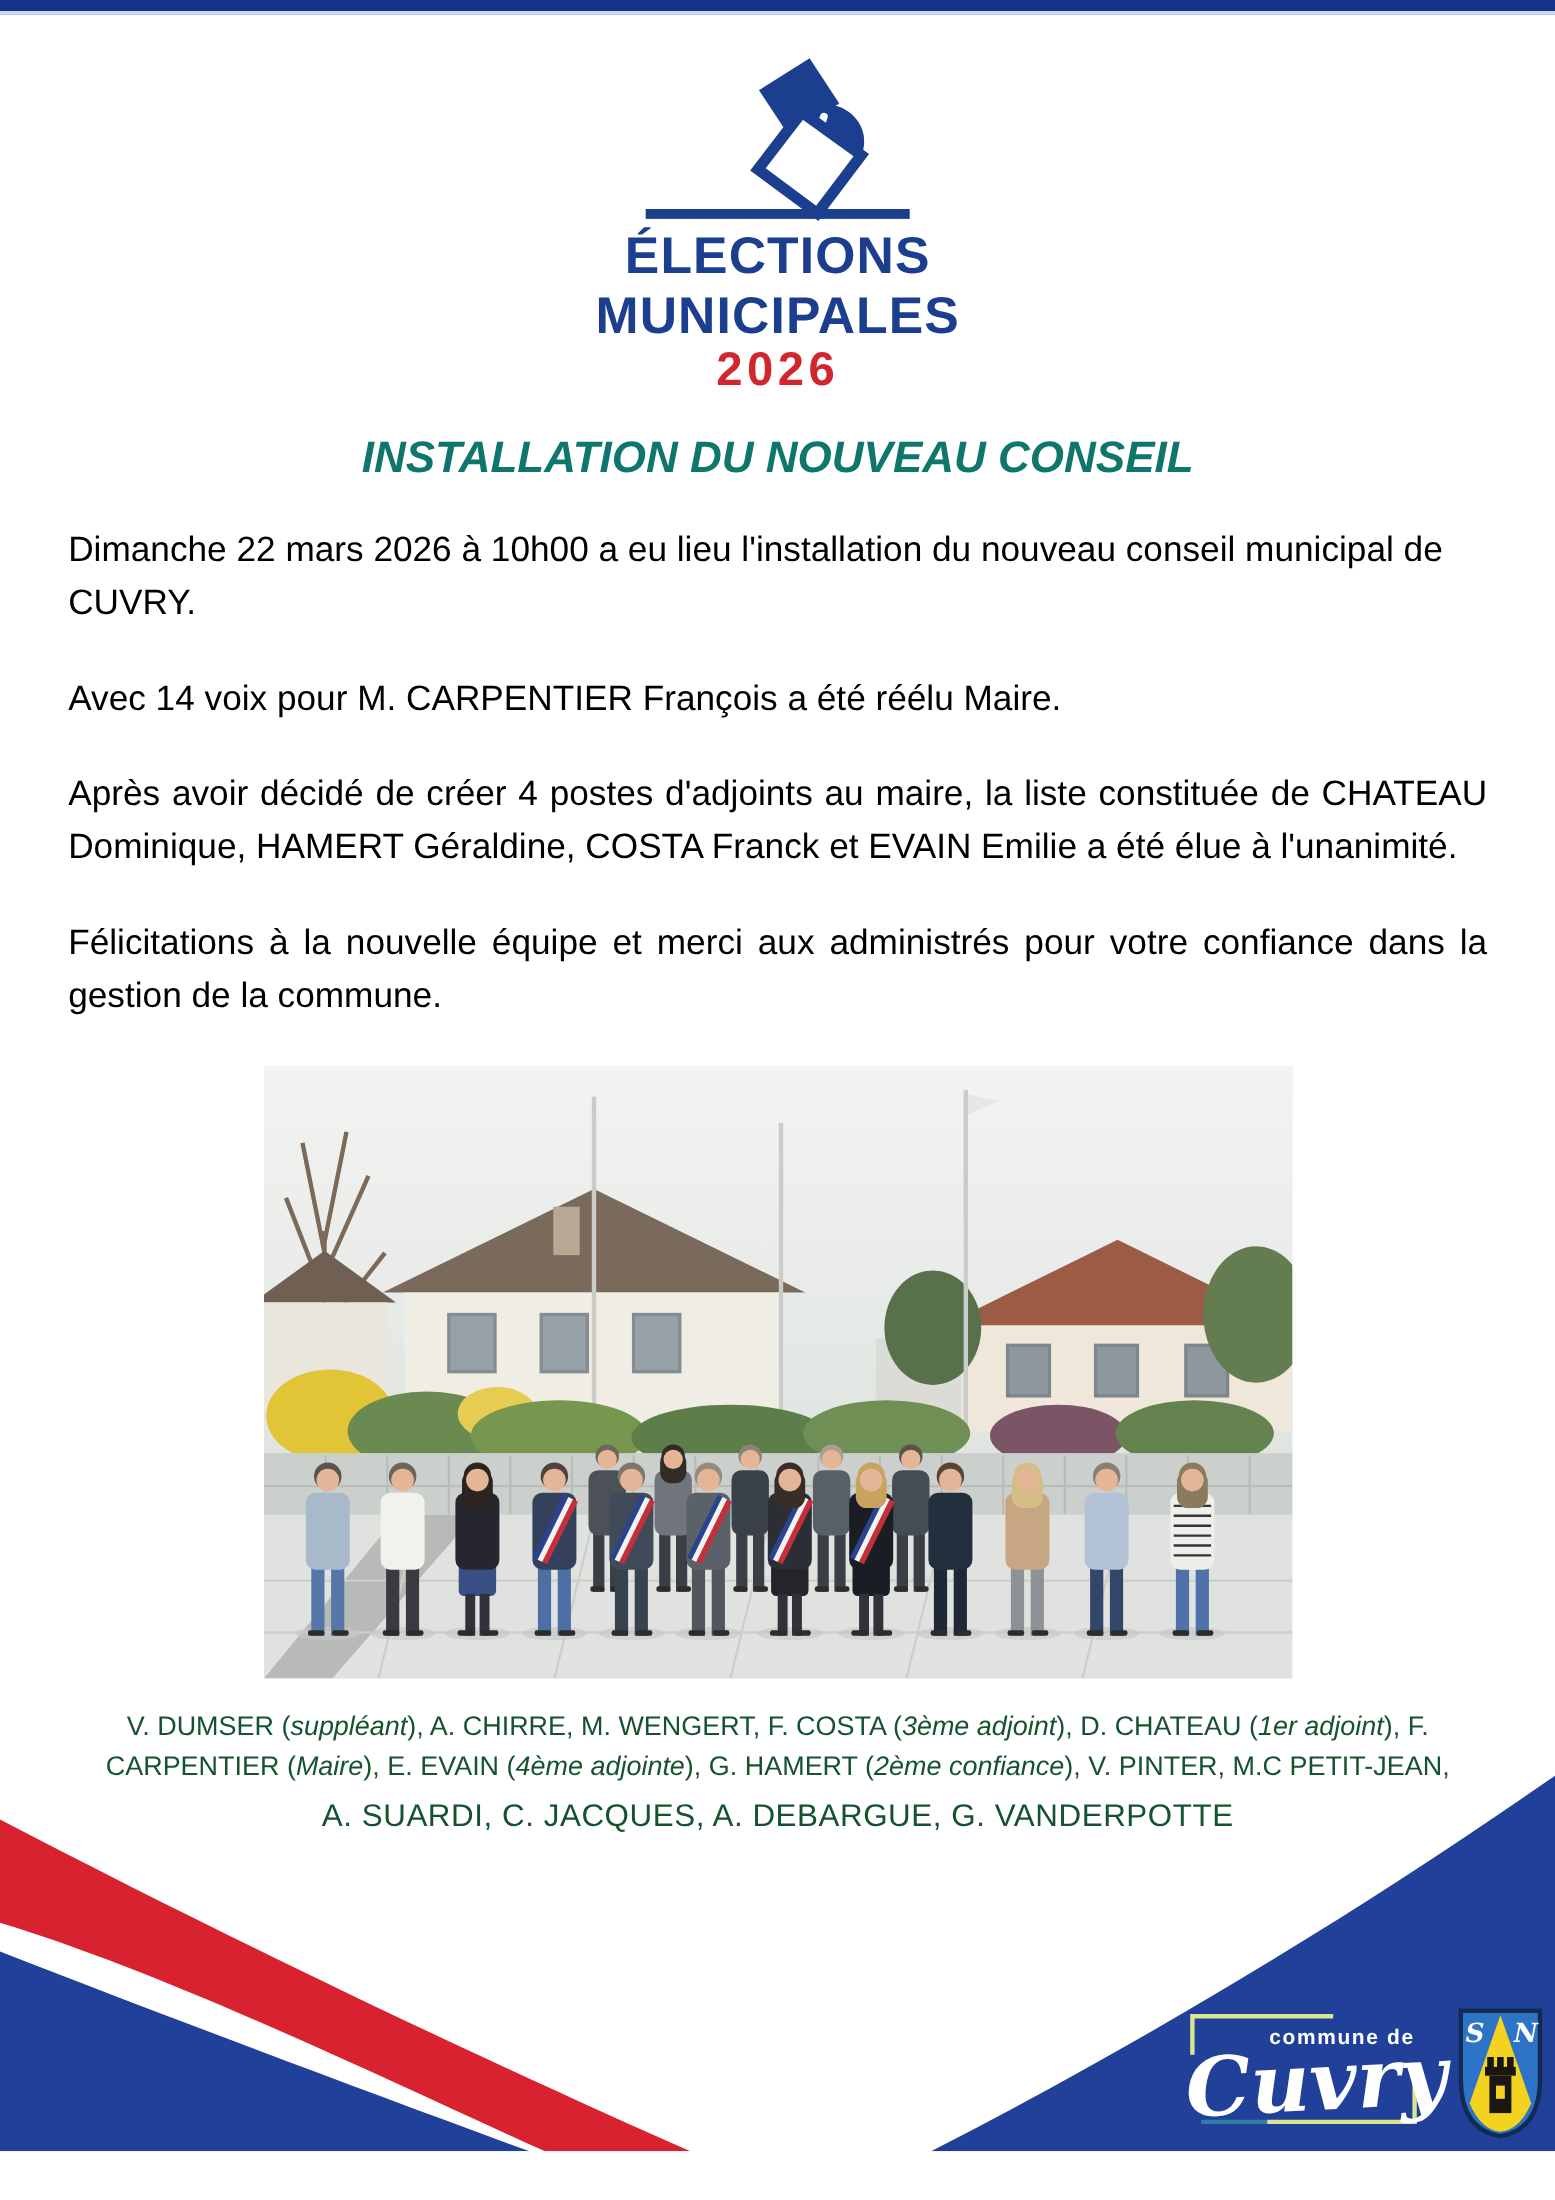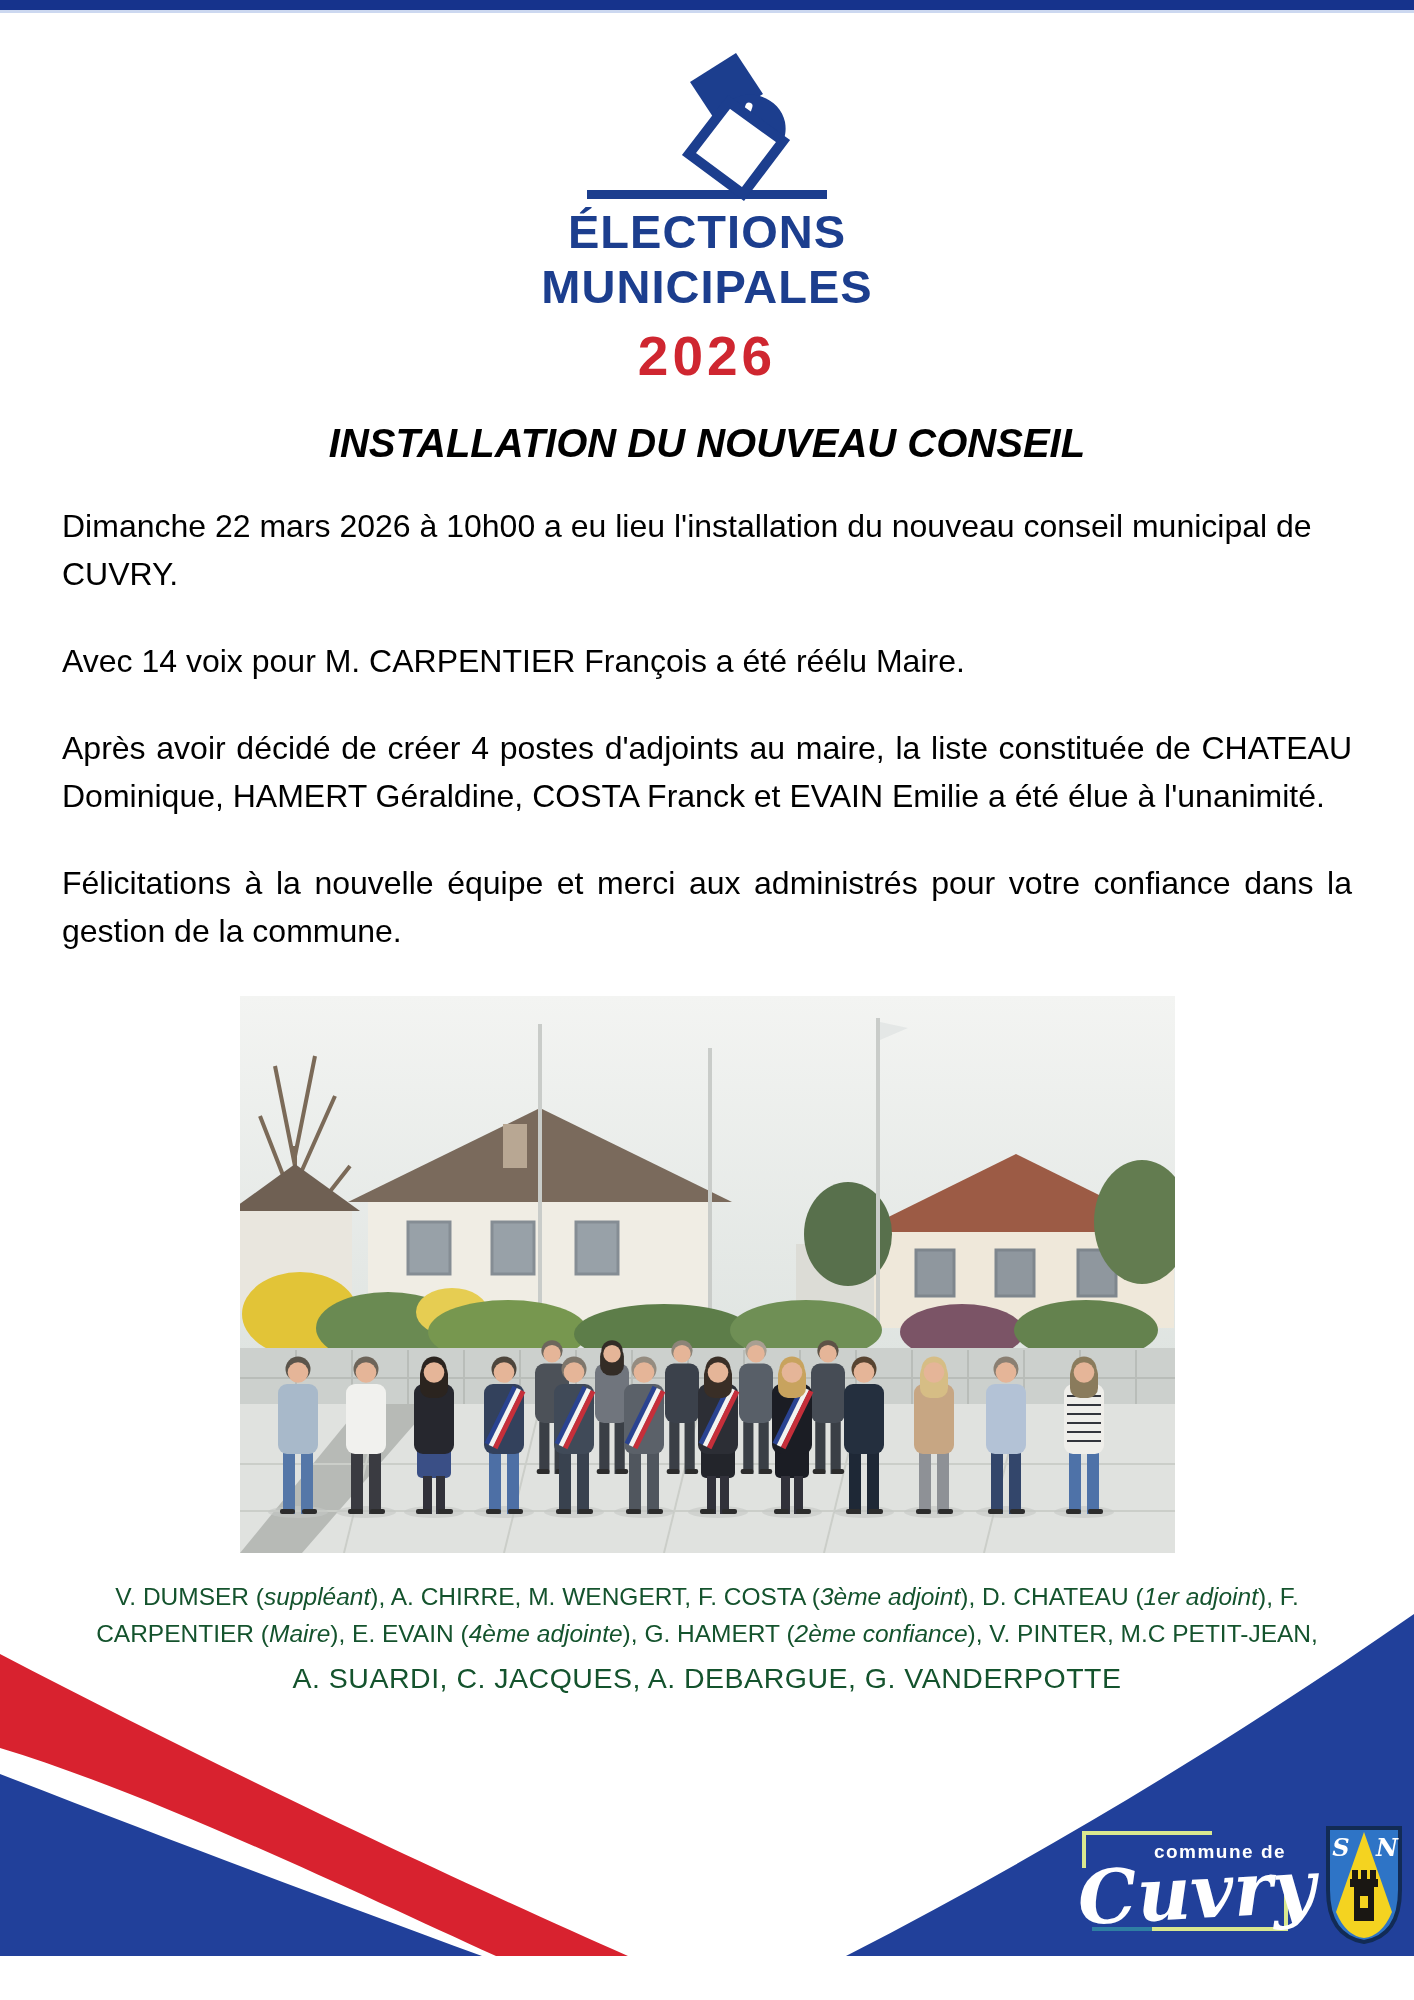--- a/index.html
+++ b/index.html
@@ -15,27 +15,27 @@
     position:absolute;top:0;left:0;width:100%;height:10px;
     background:#16338c;border-bottom:3px solid #ccd8f0;
   }
   .header{position:relative;padding-top:44px;text-align:center;z-index:2;}
   .ballot-icon{display:block;margin:0 auto;}
   .h-elections{
     font-size:47px;font-weight:800;letter-spacing:1px;
     color:#1c3e8e;line-height:1.04;margin-top:6px;
   }
   .h-year{
-    font-size:55px;font-weight:800;letter-spacing:4px;
-    color:#cf2630;margin-top:12px;
+    font-size:43px;font-weight:800;letter-spacing:4px;
+    color:#cf2630;margin-top:0;
   }
   .page-title{
     margin-top:26px;
     font-size:40px;font-weight:800;font-style:italic;
-    color:#000000;line-height:1.45;text-align:center;
+    color:#0f766e;line-height:1.45;text-align:center;
   }
   .content{
     position:relative;z-index:2;
     margin:30px 62px 0 62px;
     color:#000000;font-size:32px;line-height:1.5;
   }
   .content p{margin:0 0 39px 0;}
   .content p.justify{text-align:justify;}
   .content b{font-weight:400;}
   .photo-wrap{

